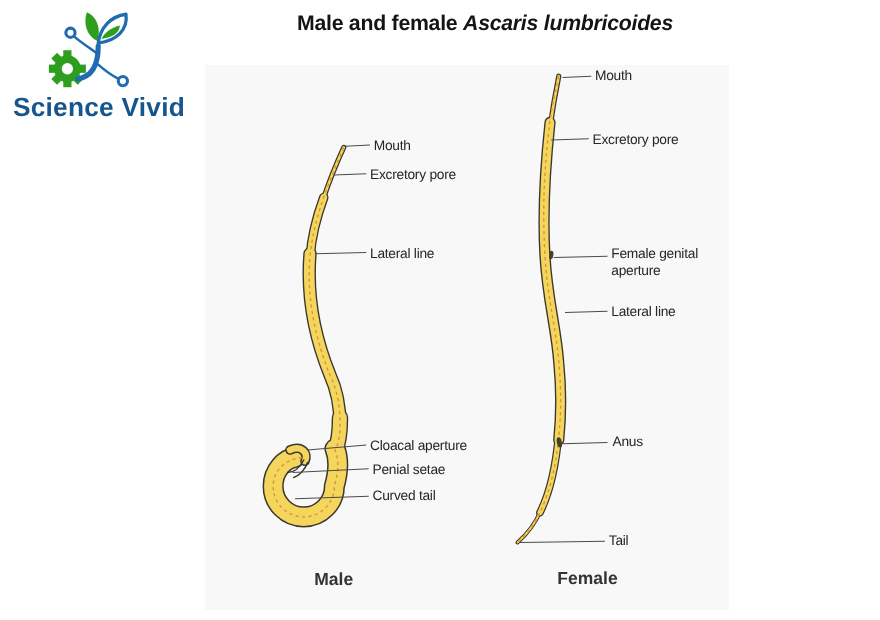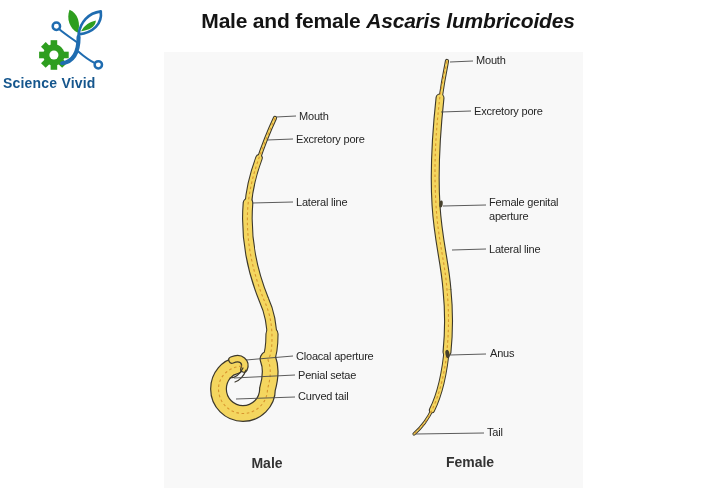--- a/index.html
+++ b/index.html
@@ -1,24 +1,24 @@
 <!DOCTYPE html>
 <html><head>
 <meta charset="utf-8">
 <style>
   html,body{margin:0;padding:0;background:#ffffff;}
   body{width:704px;height:496px;position:relative;overflow:hidden;
        font-family:"Liberation Sans","DejaVu Sans",sans-serif;}
   .page-title{position:absolute;top:9px;left:72px;right:0;text-align:center;
-       font-size:21px;font-weight:700;color:#141414;letter-spacing:-0.2px;}
+       font-size:17px;font-weight:700;color:#141414;letter-spacing:-0.2px;}
   .page-title .species{font-style:italic;}
   .logo{position:absolute;left:0;top:0;width:150px;height:105px;}
   .logo-icon{position:absolute;left:30px;top:4px;width:84px;height:74px;}
-  .logo-text{position:absolute;left:3px;top:75px;width:145px;text-align:left;
-       font-size:14px;font-weight:700;color:#15568d;letter-spacing:0.2px;}
+  .logo-text{position:absolute;left:3px;top:75px;width:145px;text-align:right;
+       font-size:21px;font-weight:700;color:#15568d;letter-spacing:0.2px;}
   .diagram-panel{position:absolute;left:164px;top:52px;width:419px;height:436px;
        background:#f8f8f8;}
   .diagram-panel svg{display:block;}
   svg text{font-family:"Liberation Sans","DejaVu Sans",sans-serif;
        font-size:11px;fill:#262626;letter-spacing:-0.2px;}
   svg text.caption{font-size:14px;font-weight:600;fill:#333333;letter-spacing:0;}
 </style>
 </head>
 <body>
 

